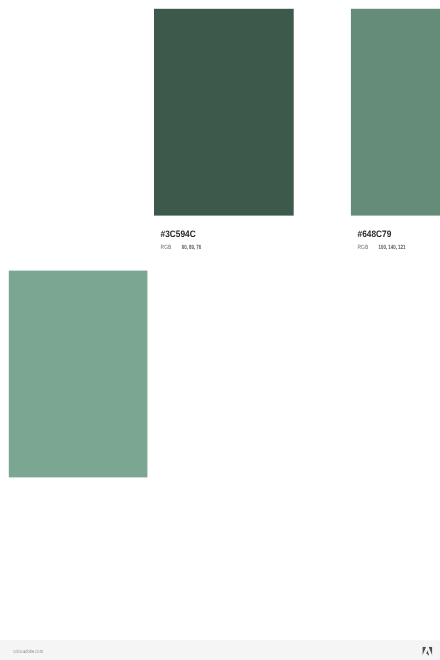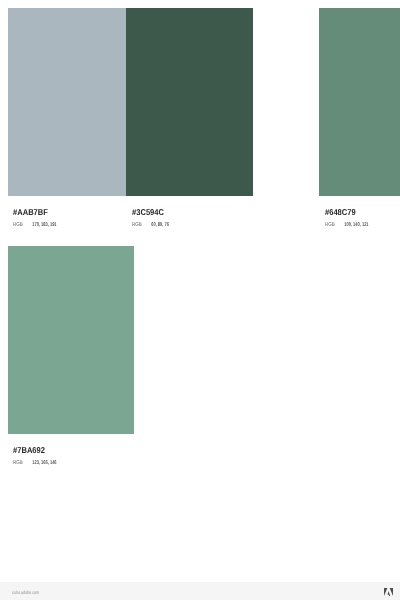--- a/index.html
+++ b/index.html
@@ -25,21 +25,21 @@
     left: 0;
     top: 0;
     width: 400px;
     height: 600px;
   }
   .cell {
     position: absolute;
     width: 126.6px;
   }
   .c1 { left: 7.5px; }
-  .c2 { left: 126px; }
+  .c2 { left: 140px; }
   .c3 { left: 282px; margin-left: 37px; }
   .r1 { top: 7.5px; }
   .r2 { top: 245.8px; }
   .swatch {
     width: 100%;
     height: 188.5px;
   }
   .meta {
     padding-left: 5.5px;
     padding-top: 12.2px;
@@ -89,30 +89,20 @@
     left: 384.4px;
     top: 588.4px;
   }
   .adobe-logo { width: 9px; height: 8px; display:block; }
 </style>
 </head>
 <body>
 
 <div class="page">
   <div class="grid">
-    <div class="cell c1 r1">
-      <div class="swatch" style="background: rgb(170, 183, 191);"></div>
-      <div class="meta">
-        <div class="hex">#AAB7BF</div>
-        <div class="rgb">
-          <span class="rgb-label">RGB</span>
-          <span class="rgb-value">170, 183, 191</span>
-        </div>
-      </div>
-    </div>
     <div class="cell c2 r1">
       <div class="swatch" style="background: rgb(60, 89, 76);"></div>
       <div class="meta">
         <div class="hex">#3C594C</div>
         <div class="rgb">
           <span class="rgb-label">RGB</span>
           <span class="rgb-value">60, 89, 76</span>
         </div>
       </div>
     </div>
@@ -121,27 +111,20 @@
       <div class="meta">
         <div class="hex">#648C79</div>
         <div class="rgb">
           <span class="rgb-label">RGB</span>
           <span class="rgb-value">100, 140, 121</span>
         </div>
       </div>
     </div>
     <div class="cell c1 r2">
       <div class="swatch" style="background: rgb(123, 166, 146);"></div>
-      <div class="meta">
-        <div class="hex">#7BA692</div>
-        <div class="rgb">
-          <span class="rgb-label">RGB</span>
-          <span class="rgb-value">123, 166, 146</span>
-        </div>
-      </div>
     </div>
   </div>
   <div class="footer"></div>
   <span class="footer-url">color.adobe.com</span>
   <span class="adobe-logo-wrap">
     <svg class="adobe-logo" viewBox="0 0 34 30" xmlns="http://www.w3.org/2000/svg">
       <path d="M12.8 0 H0 V30 Z M21.2 0 H34 V30 Z M17.2 11.5 L23.4 30 H19.2 L17.6 25 H13.2 Z" fill="#4f4f4f"></path>
     </svg>
   </span>
 </div>

